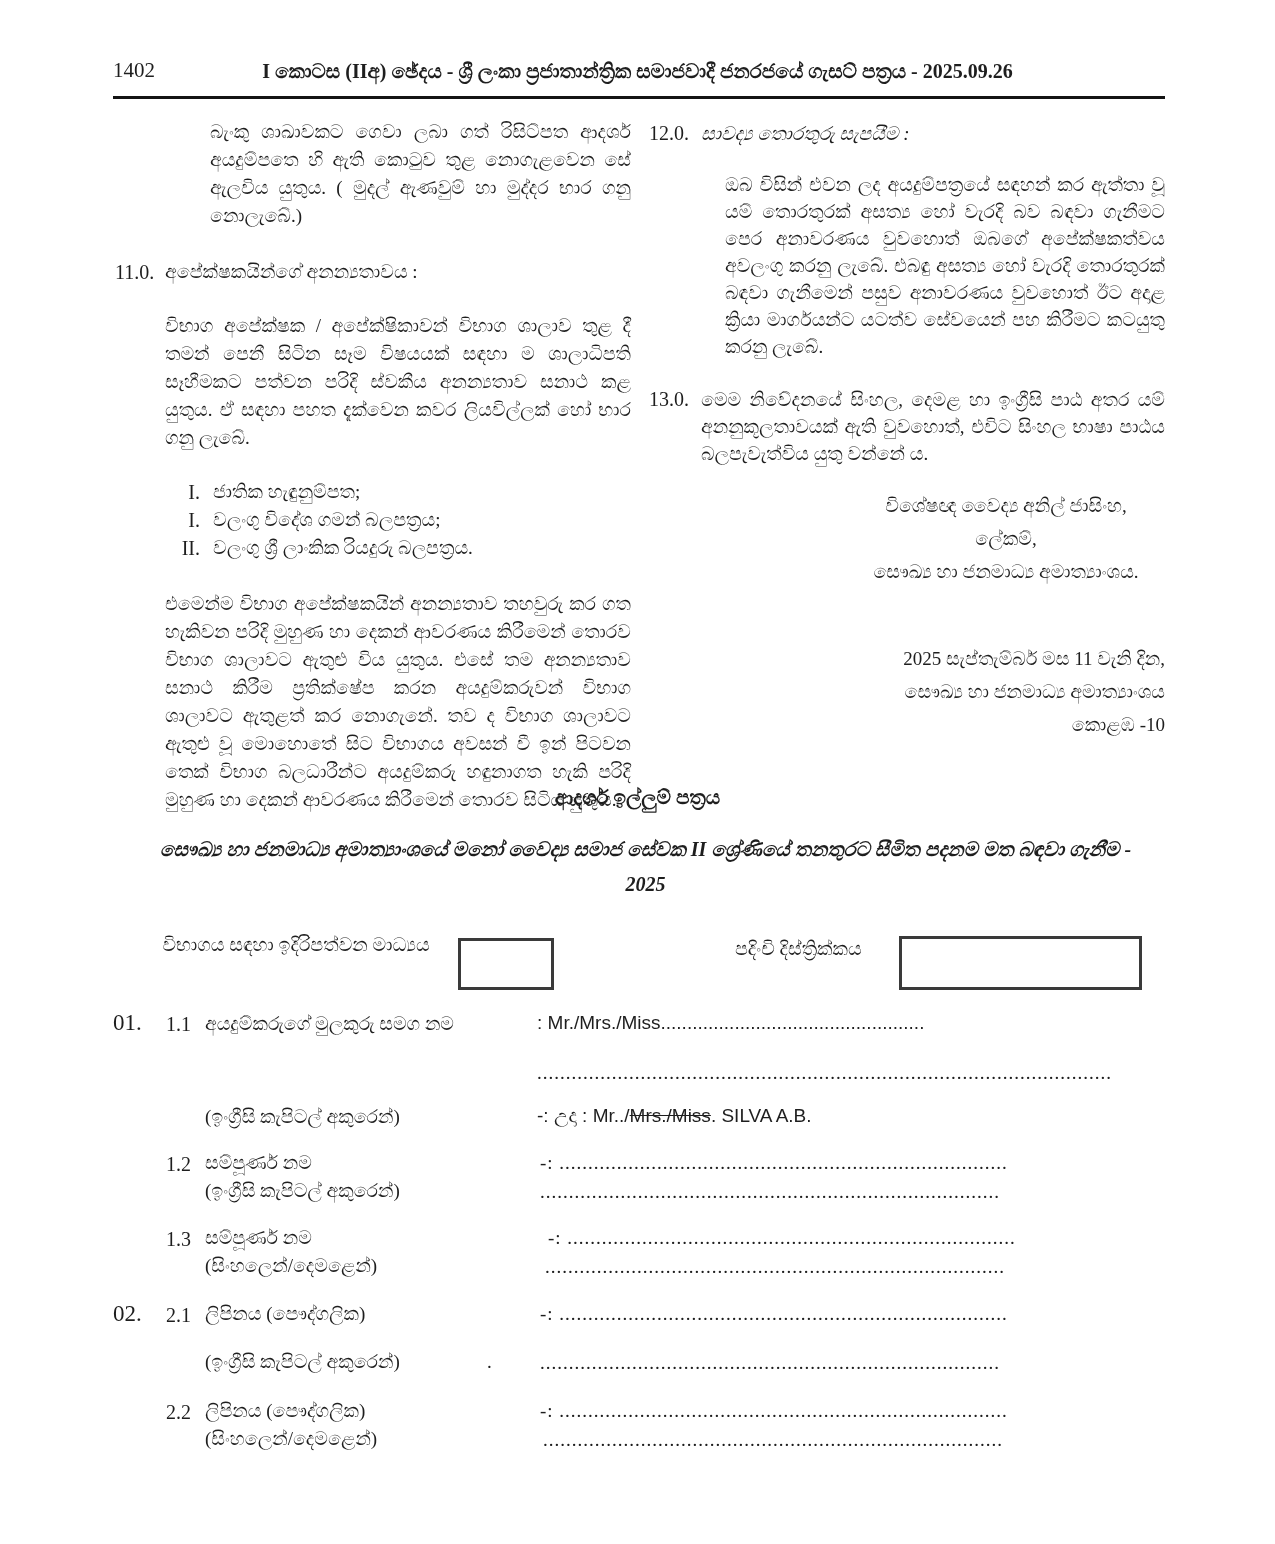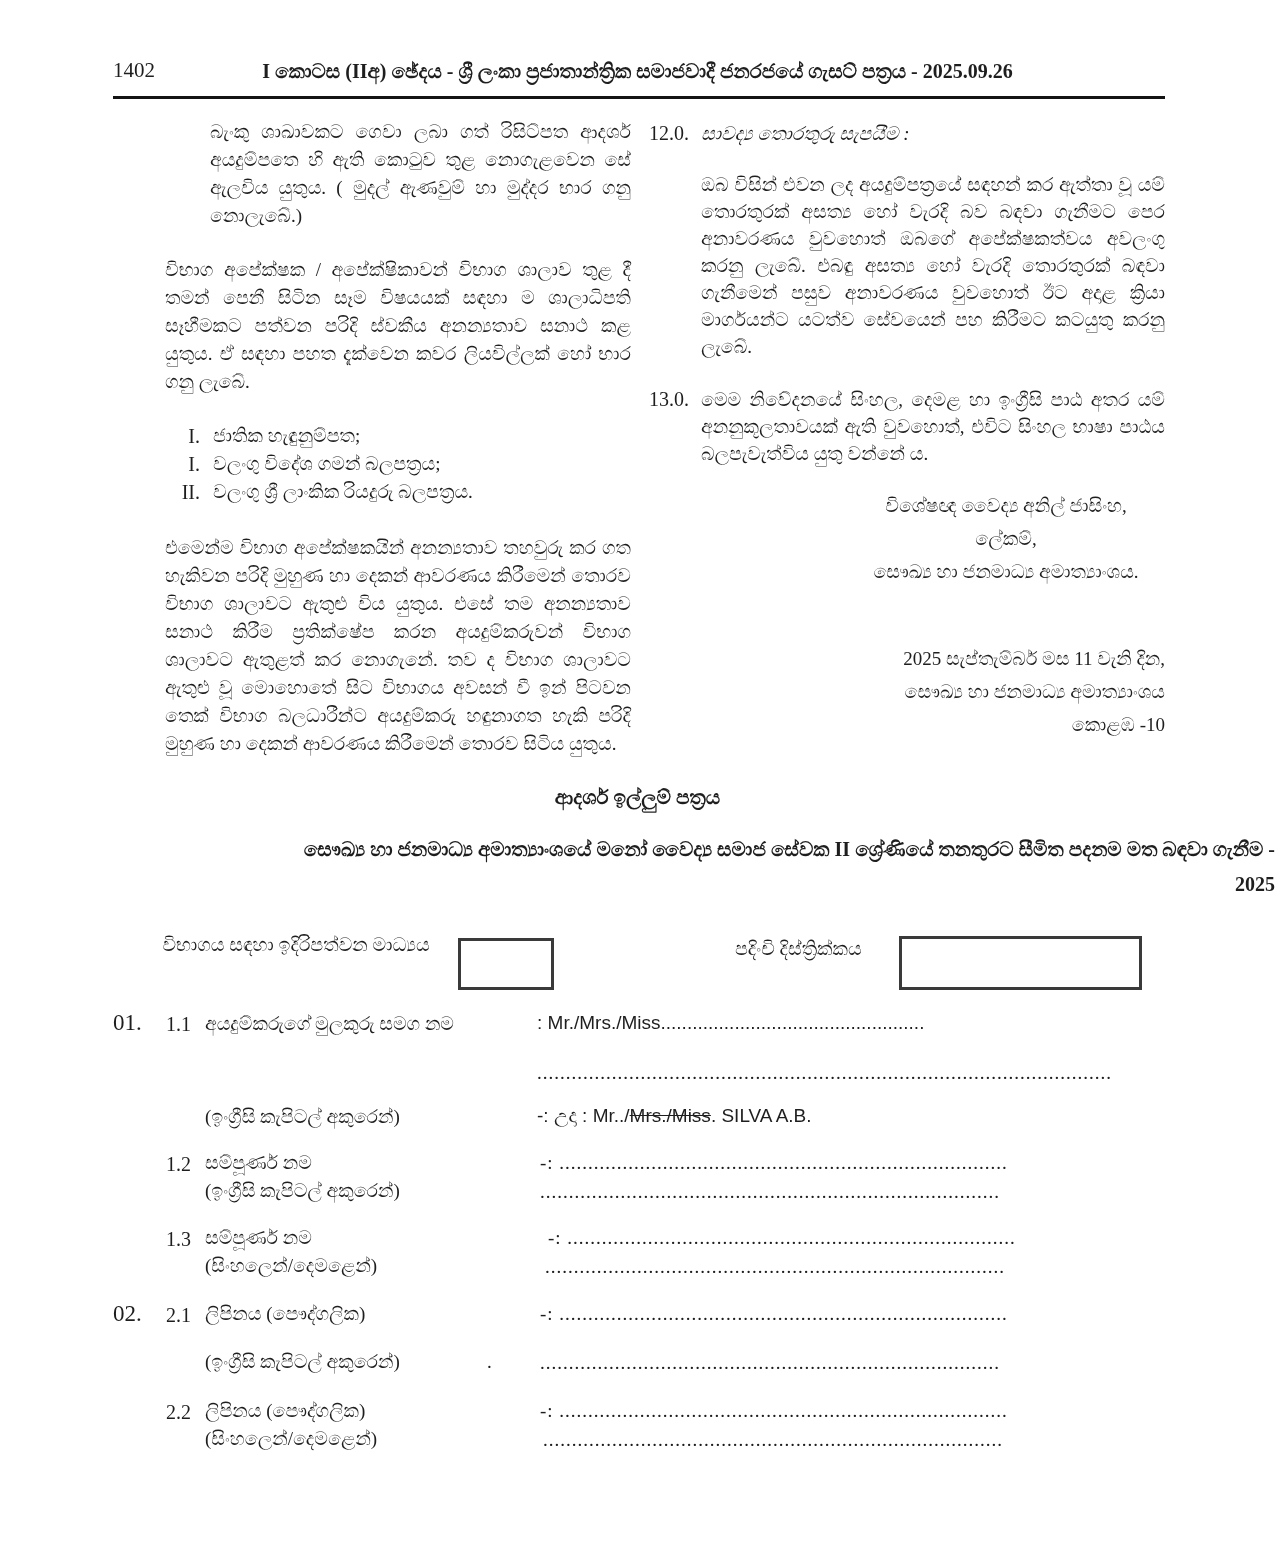--- a/index.html
+++ b/index.html
@@ -28,21 +28,21 @@
   .roman-item{display:flex;line-height:28px;}
   .roman-num{flex:none;width:45px;text-align:right;padding-right:13px;font-size:20px;}
   .sec13{margin-top:26px;}
   .sec13 .sec13-text{text-align:justify;}
   .sig-block{width:310px;margin:22px 4px 0 auto;text-align:center;line-height:33px;}
   .date-block{margin-top:54px;text-align:right;line-height:33px;}
   .ital{font-style:italic;}
   
   .abs{position:absolute;}
   .f-title{left:0;right:0;top:786px;text-align:center;font-weight:700;font-size:20px;}
-  .f-sub{left:16px;right:0;top:832px;text-align:right;font-weight:700;font-size:20px;line-height:35px;}
+  .f-sub{left:16px;right:0;top:832px;text-align:center;font-weight:700;font-style:italic;font-size:20px;line-height:35px;}
   .medium-label{left:135px;top:928px;font-size:19px;line-height:33px;text-align:center;width:322px;}
   .medium-box{left:458px;top:938px;width:90px;height:46px;border:3px solid #3a3a3a;background:#fff;}
   .district-label{left:735px;top:938px;font-size:19px;}
   .district-box{left:899px;top:936px;width:237px;height:48px;border:3px solid #3a3a3a;background:#fff;}
   .qno{font-size:23px;}
   .subno{font-size:20px;}
   .flabel{font-size:19px;}
   .fval{font-size:19px;font-family:"Liberation Sans","DejaVu Sans",sans-serif;}
   .dots{font-size:19px;letter-spacing:1px;white-space:nowrap;}
   .struck{text-decoration:line-through;margin-top:41px;}
@@ -54,20 +54,24 @@
 
   <span class="page-number">1402</span>
   <div class="header-title">I කොටස (IIඅ) ඡේදය - ශ්‍රී ලංකා ප්‍රජාතාන්ත්‍රික සමාජවාදී ජනරජයේ ගැසට් පත්‍රය - 2025.09.26</div>
   <div class="hrule"></div>
 
   <div class="columns">
 
     <div class="col col-left">
       <p class="intro-para">බැංකු ශාඛාවකට ගෙවා ලබා ගත් රිසිට්පත ආදර්ශ අයදුම්පතෙ හි ඇති කොටුව තුළ නොගැළවෙන සේ ඇලවිය යුතුය. ( මුදල් ඇණවුම් හා මුද්දර භාර ගනු නොලැබේ.)</p>
 
+      <div class="sec-head">
+        <span class="sec-num">11.0.</span>
+        <span>අපේක්ෂකයින්ගේ අනන්‍යතාවය :</span>
+      </div>
 
       <p class="body-ind">විභාග අපේක්ෂක / අපේක්ෂිකාවන් විභාග ශාලාව තුළ දී තමන් පෙනී සිටින සෑම විෂයයක් සඳහා ම ශාලාධිපති සෑහීමකට පත්වන පරිදි ස්වකීය අනන්‍යතාව සනාථ කළ යුතුය. ඒ සඳහා පහත දැක්වෙන කවර ලියවිල්ලක් හෝ භාර ගනු ලැබේ.</p>
 
       <div class="roman-list">
         <div class="roman-item">
           <span class="roman-num">I.</span>
           <span>ජාතික හැඳුනුම්පත;</span>
         </div>
         <div class="roman-item">
           <span class="roman-num">I.</span>
@@ -81,21 +85,21 @@
 
       <p class="body-ind" style="margin-top:28px;">එමෙන්ම විභාග අපේක්ෂකයින් අනන්‍යතාව තහවුරු කර ගත හැකිවන පරිදි මුහුණ හා දෙකන් ආවරණය කිරීමෙන් තොරව විභාග ශාලාවට ඇතුළු විය යුතුය. එසේ තම අනන්‍යතාව සනාථ කිරීම ප්‍රතික්ෂේප කරන අයදුම්කරුවන් විභාග ශාලාවට ඇතුළත් කර නොගැනේ. තව ද විභාග ශාලාවට ඇතුළු වූ මොහොතේ සිට විභාගය අවසන් වී ඉන් පිටවන තෙක් විභාග බලධාරීන්ට අයදුම්කරු හඳුනාගත හැකි පරිදි මුහුණ හා දෙකන් ආවරණය කිරීමෙන් තොරව සිටිය යුතුය.</p>
     </div>
 
     <div class="col col-right">
       <div class="sec-head" style="margin-top:8px;">
         <span class="sec-num">12.0.</span>
         <span class="ital">සාවද්‍ය තොරතුරු සැපයීම :</span>
       </div>
 
-      <p class="body-ind" style="margin-top:24px;margin-left:52px;">ඔබ විසින් එවන ලද අයදුම්පත්‍රයේ සඳහන් කර ඇත්තා වූ යම් තොරතුරක් අසත්‍ය හෝ වැරදි බව බඳවා ගැනීමට පෙර අනාවරණය වුවහොත් ඔබගේ  අපේක්ෂකත්වය අවලංගු කරනු ලැබේ. එබඳු අසත්‍ය හෝ වැරදි තොරතුරක් බඳවා ගැනීමෙන් පසුව අනාවරණය වුවහොත් ඊට අදාළ ක්‍රියා මාර්ගයන්ට යටත්ව  සේවයෙන් පහ කිරීමට කටයුතු කරනු ලැබේ.</p>
+      <p class="body-ind" style="margin-top:24px;margin-left:76px;">ඔබ විසින් එවන ලද අයදුම්පත්‍රයේ සඳහන් කර ඇත්තා වූ යම් තොරතුරක් අසත්‍ය හෝ වැරදි බව බඳවා ගැනීමට පෙර අනාවරණය වුවහොත් ඔබගේ  අපේක්ෂකත්වය අවලංගු කරනු ලැබේ. එබඳු අසත්‍ය හෝ වැරදි තොරතුරක් බඳවා ගැනීමෙන් පසුව අනාවරණය වුවහොත් ඊට අදාළ ක්‍රියා මාර්ගයන්ට යටත්ව  සේවයෙන් පහ කිරීමට කටයුතු කරනු ලැබේ.</p>
 
       <div class="sec-head sec13">
         <span class="sec-num">13.0.</span>
         <span class="sec13-text">මෙම නිවේදනයේ සිංහල, දෙමළ හා ඉංග්‍රීසි පාඨ අතර යම් අනනුකූලතාවයක් ඇති වුවහොත්, එවිට සිංහල භාෂා පාඨය බලපැවැත්විය යුතු වන්නේ ය.</span>
       </div>
 
       <div class="sig-block">
         <div>විශේෂඥ වෛද්‍ය අනිල් ජාසිංහ,</div>
         <div>ලේකම්,</div>
         <div>සෞඛ්‍ය හා ජනමාධ්‍ය අමාත්‍යාංශය.</div>

